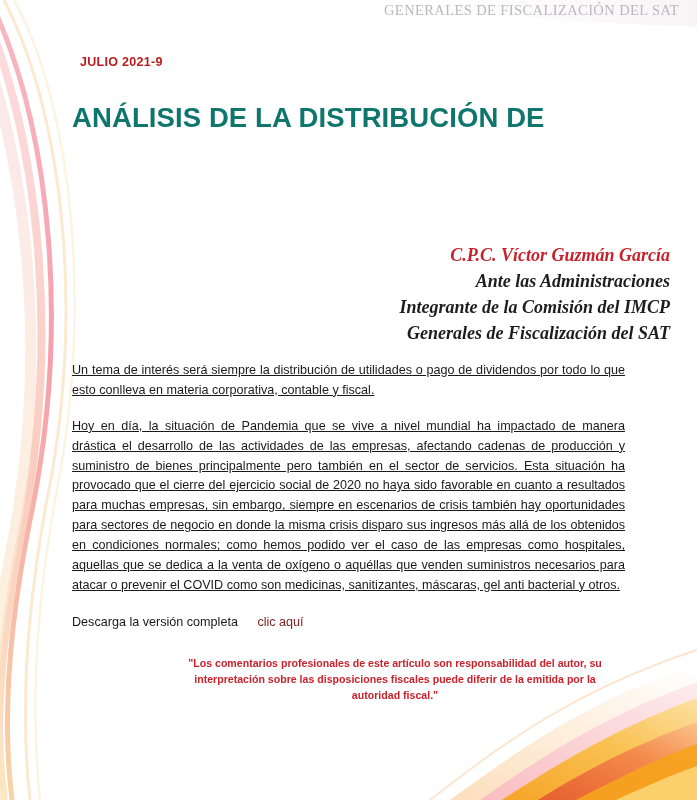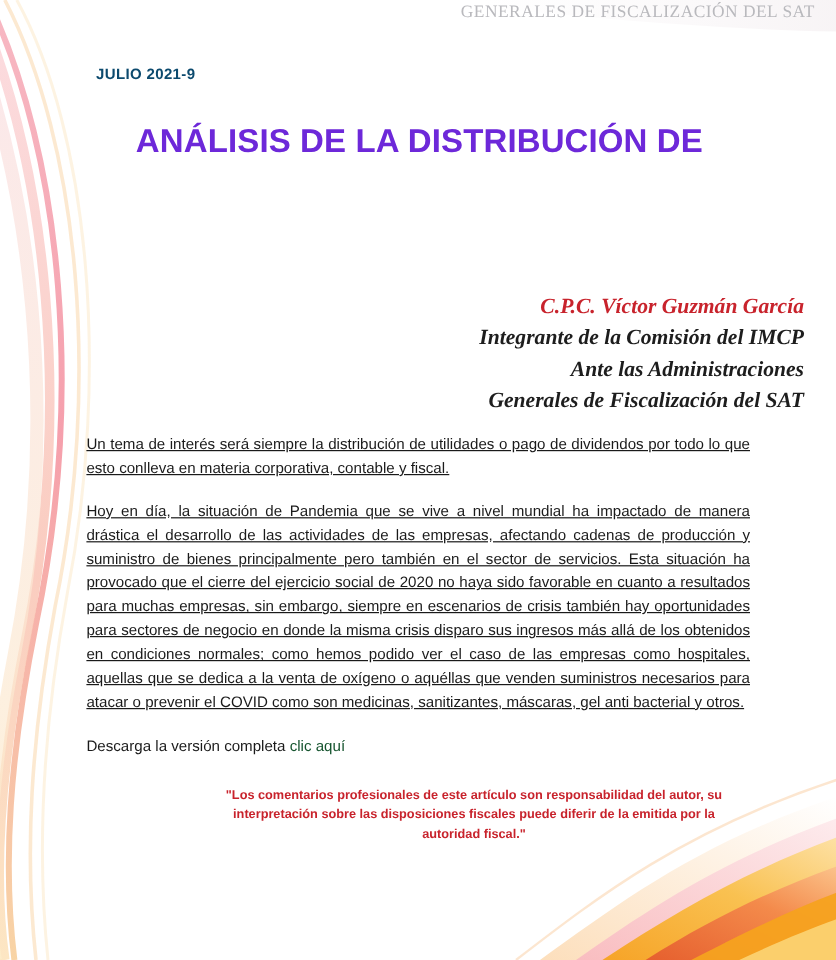--- a/index.html
+++ b/index.html
@@ -71,33 +71,32 @@
     font-variant: small-caps;
     text-transform: uppercase;
     font-family: "Liberation Serif", serif;
     white-space: nowrap;
   }
 
   .issue-label {
     position: absolute;
     left: 80px;
     top: 55px;
-    color: #0c4a6e;
+    color: #b91c1c;
     font-weight: bold;
     font-size: 12.5px;
     letter-spacing: 0.3px;
   }
 
   .doc-title {
     position: absolute;
     left: 72px;
     top: 98px;
     width: 555px;
-    text-align: center;
-    color: #6d28d9;
+    color: #0f766e;
     font-weight: bold;
     font-size: 27.5px;
     line-height: 1.42;
     letter-spacing: 0.1px;
   }
 
   .author-block {
     position: absolute;
     right: 74px;
     top: 242px;
@@ -134,22 +133,23 @@
   }
 
   .download-line {
     position: absolute;
     left: 72px;
     top: 615px;
     font-size: 12.6px;
     color: #1a1a1a;
   }
   .download-line a {
-    color: #14532d;
+    color: #7f1d1d;
     text-decoration: none;
+    margin-left: 16px;
   }
 
   .disclaimer {
     position: absolute;
     left: 185px;
     top: 655px;
     width: 420px;
     text-align: center;
     color: #c8232c;
     font-weight: bold;
@@ -239,22 +239,22 @@
   </div>
 
   <div class="issue-label">JULIO 2021-9</div>
 
   <div class="doc-title">
     <div>ANÁLISIS DE LA DISTRIBUCIÓN DE</div>
   </div>
 
   <div class="author-block">
     <div class="author-name">C.P.C. Víctor Guzmán García</div>
+    <div class="author-role">Ante las Administraciones</div>
     <div class="author-role">Integrante de la Comisión del IMCP</div>
-    <div class="author-role">Ante las Administraciones</div>
     <div class="author-role">Generales de Fiscalización del SAT</div>
   </div>
 
   <div class="body-text">
     <p>Un tema de interés será siempre la distribución de utilidades o pago de dividendos por todo lo que esto conlleva en materia corporativa, contable y fiscal.</p>
     <p>Hoy en día, la situación de Pandemia que se vive a nivel mundial ha impactado de manera drástica el desarrollo de las actividades de las empresas, afectando cadenas de producción y suministro de bienes principalmente pero también en el sector de servicios.  Esta situación ha provocado que el cierre del ejercicio social de 2020 no haya sido favorable en cuanto a resultados para muchas empresas, sin embargo, siempre en escenarios de crisis también hay oportunidades para sectores de negocio en donde la misma crisis disparo sus ingresos más allá de los obtenidos en condiciones normales; como hemos podido ver el caso de las empresas como hospitales, aquellas que se dedica a la venta de oxígeno o aquéllas que venden suministros necesarios para atacar o prevenir el COVID como son medicinas, sanitizantes, máscaras, gel anti bacterial y otros.</p>
   </div>
 
   <div class="download-line">
     <span>Descarga la versión completa </span><a href="#">clic aquí</a>

